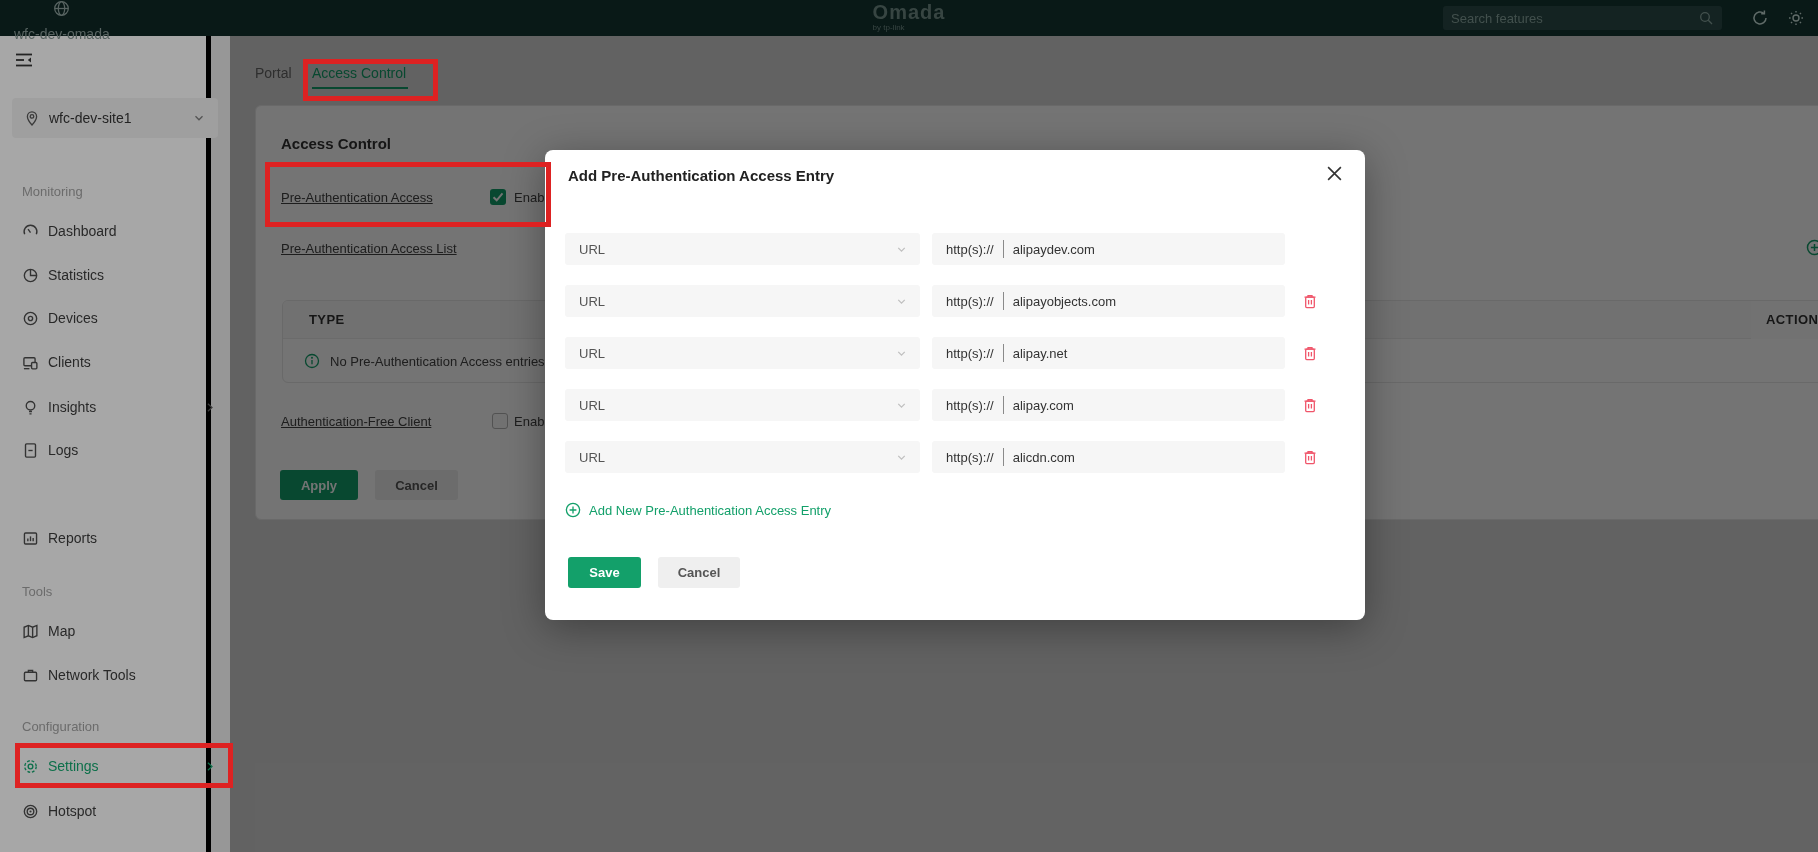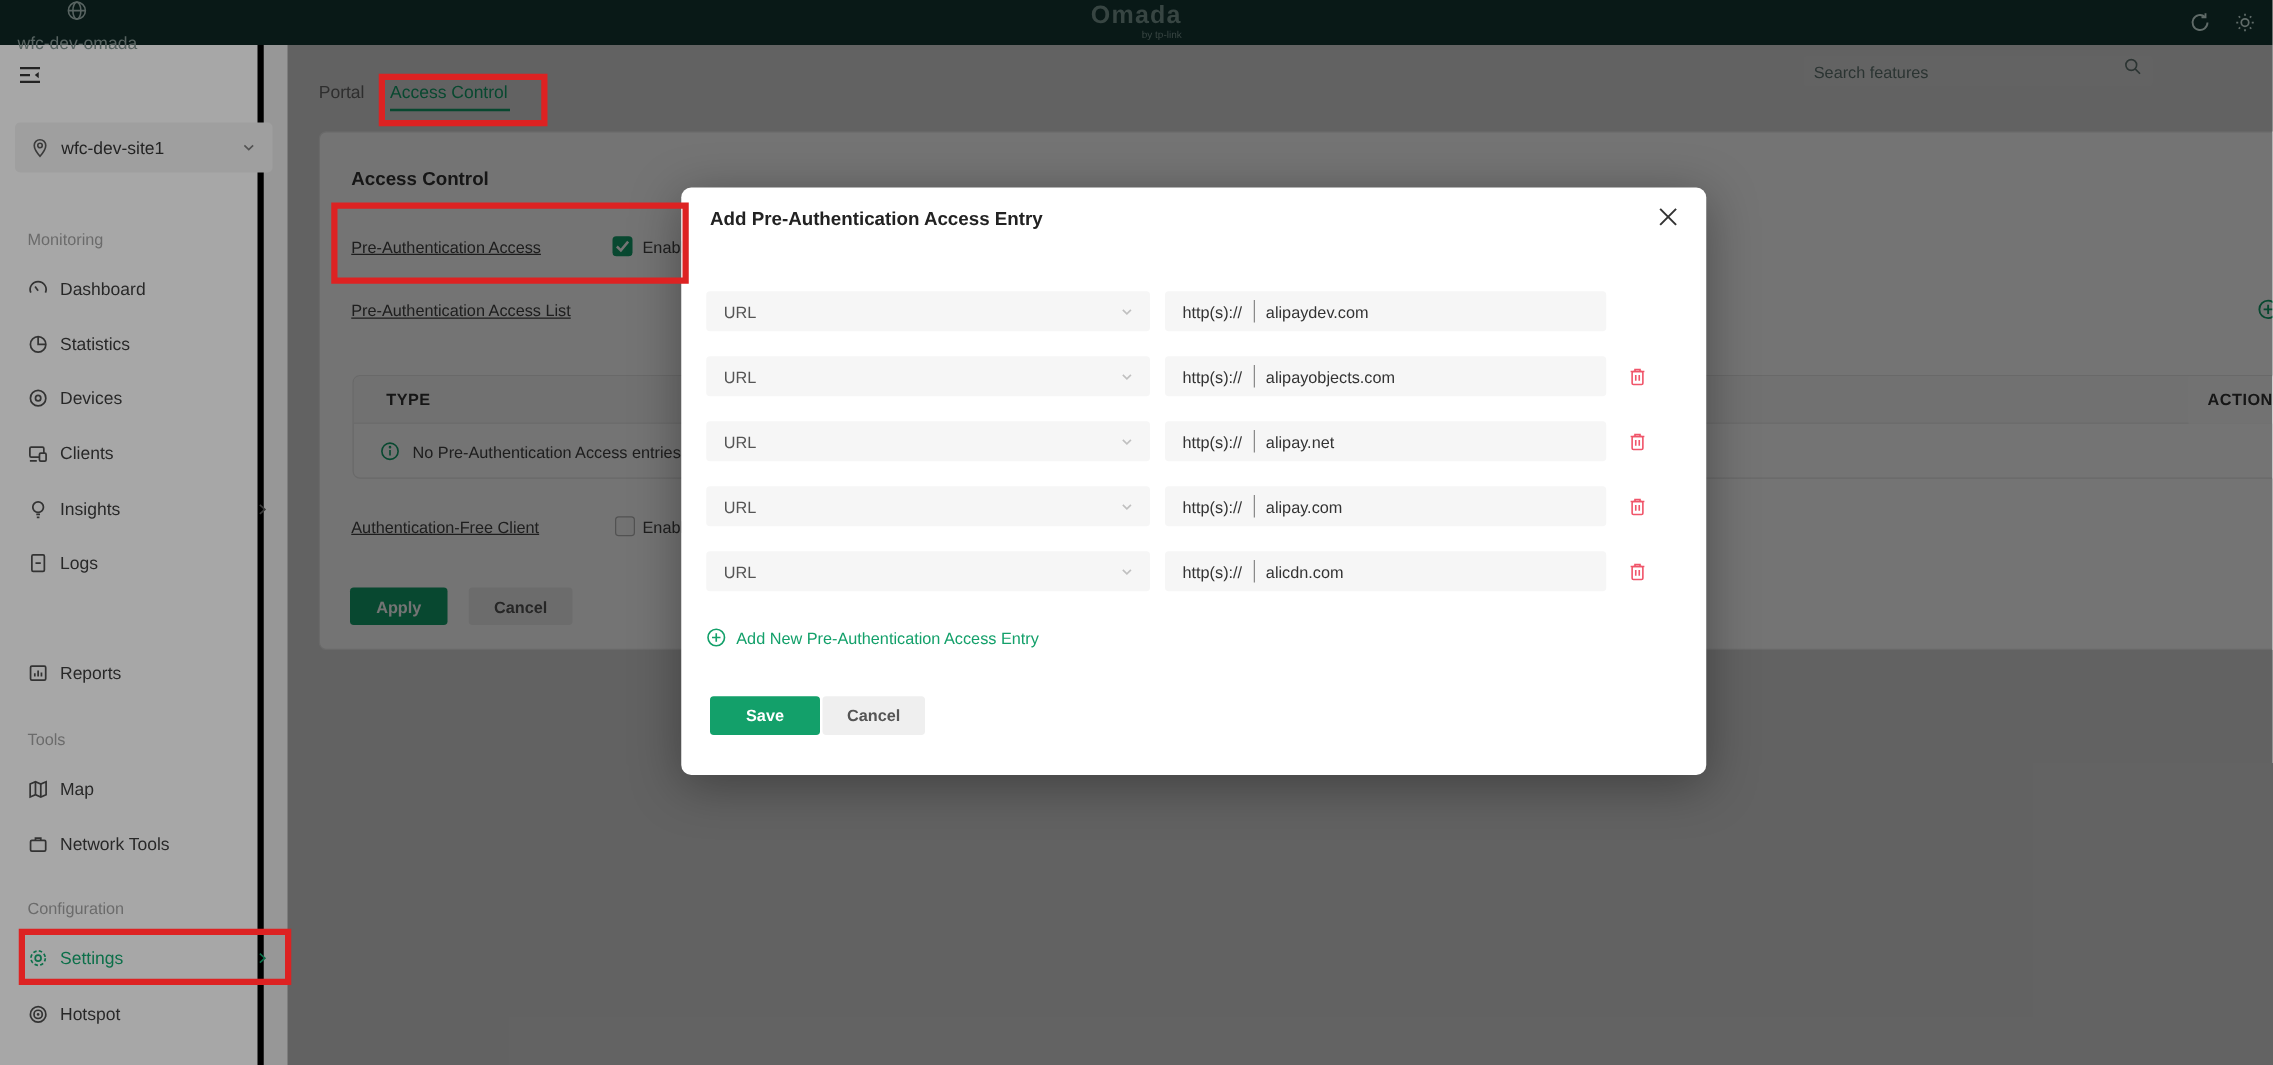--- a/index.html
+++ b/index.html
@@ -6,24 +6,24 @@
   html,body { width:1818px; height:852px; }
   body {
     position:relative; overflow:hidden;
     font-family:"Liberation Sans", sans-serif;
     background:#d9d9d9; color:#333;
   }
 
   
   #header { position:absolute; left:0; top:0; width:1818px; height:36px; background:#0d2422; z-index:10; }
   .hdr-left { position:absolute; left:14px; top:0; height:36px; display:flex; align-items:center; gap:9px; color:#7e8f8b; font-size:14px;flex-direction:column; }
-  .hdr-logo { position:absolute; left:50%; top:2px; transform:translateX(-50%); text-align:right; color:#50635f; line-height:1; }
+  .hdr-logo { position:absolute; left:50%; top:2px; transform:translateX(-50%); text-align:left; color:#50635f; line-height:1; }
   .hdr-logo .big { font-size:20px; font-weight:bold; letter-spacing:1px; }
   .hdr-logo .small { font-size:8px; margin-top:2px; }
-  .hdr-search { position:absolute; left:1443px; top:6px; width:279px; height:24px; background:rgba(255,255,255,0.07); border-radius:3px; display:flex; padding:0 8px;margin-top:39px; }
+  .hdr-search { position:absolute; left:1443px; top:6px; width:279px; height:24px; background:rgba(255,255,255,0.07); border-radius:3px; display:flex; align-items:center; padding:0 8px; }
   .hdr-search input { flex:1; background:transparent; border:none; outline:none; color:#9fb0ac; font-size:13px; font-family:"Liberation Sans", sans-serif; }
   .hdr-search input::placeholder { color:#5f736f; }
   .hdr-icon { position:absolute; top:8px; color:#8a9a96; }
 
   
   #sidebar { position:absolute; left:0; top:36px; width:211px; height:816px; background:#f0f0f0; border-right:5px solid #000000; z-index:5; }
   .collapse-btn { position:absolute; left:15px; top:16px; }
   .site-selector { position:absolute; left:12px; top:62px; width:206px; height:40px; background:#e4e4e4; border-radius:4px; display:flex; align-items:center; padding:0 12px; gap:9px; font-size:14px; color:#333; }
   .site-selector .chev { margin-left:auto; }
   .sec-label { position:absolute; left:22px; width:190px; height:16px; font-size:13px; color:#9a9a9a; }
@@ -70,21 +70,21 @@
   
   #modal { position:absolute; left:545px; top:150px; width:820px; height:470px; background:#fff; border-radius:8px; box-shadow:0 8px 40px rgba(0,0,0,0.35); z-index:60; }
   #modal-title { position:absolute; left:23px; top:17px; font-size:15px; font-weight:bold; color:#222; }
   #modal-close { position:absolute; right:22px; top:15px; cursor:pointer; }
   .m-select { position:absolute; left:20px; width:355px; height:32px; background:#f6f6f6; border-radius:3px; display:flex; align-items:center; padding:0 12px 0 14px; font-size:13px; color:#555; cursor:pointer; }
   .m-select .chev { margin-left:auto; }
   .m-input { position:absolute; left:387px; width:353px; height:32px; background:#f6f6f6; border-radius:3px; display:flex; align-items:center; padding-left:14px; font-size:13px; color:#333; }
   .m-input .divider { width:1px; height:18px; background:#8a8a8a; margin:0 9px; }
   .m-trash { position:absolute; left:757px; cursor:pointer; }
   #add-entry-link { position:absolute; left:20px; top:352px; display:flex; align-items:center; gap:8px; color:#13a06a; font-size:13px; cursor:pointer; }
-  #save-btn { position:absolute; left:23px; top:407px; width:88px; height:31px; }
+  #save-btn { position:absolute; left:23px; top:407px; width:73px; height:31px; }
   #mcancel-btn { position:absolute; left:113px; top:407px; width:82px; height:31px; }
 
   
   .annotation { position:absolute; border:5px solid #dd2222; z-index:70; pointer-events:none; }
   #anno-tab { left:303px; top:59px; width:135px; height:42px; }
   #anno-preauth { left:265px; top:162px; width:286px; height:65px; }
   #anno-settings { left:15px; top:743px; width:218px; height:45px; }
 
   svg { display:block; }
 </style>

